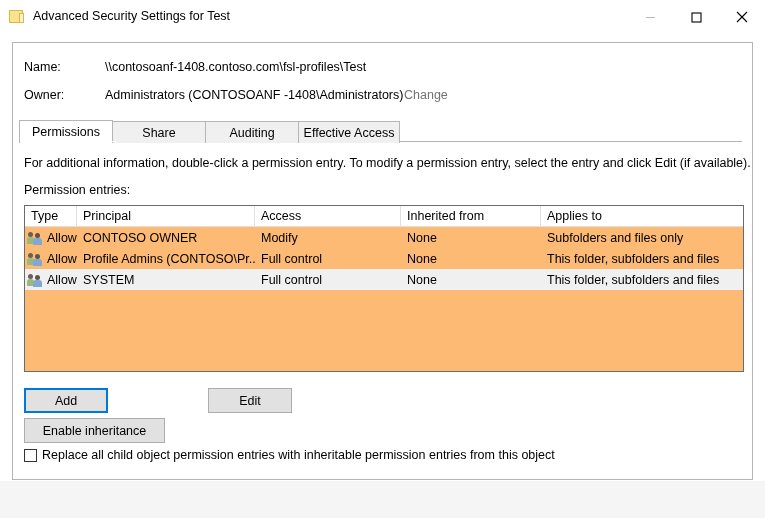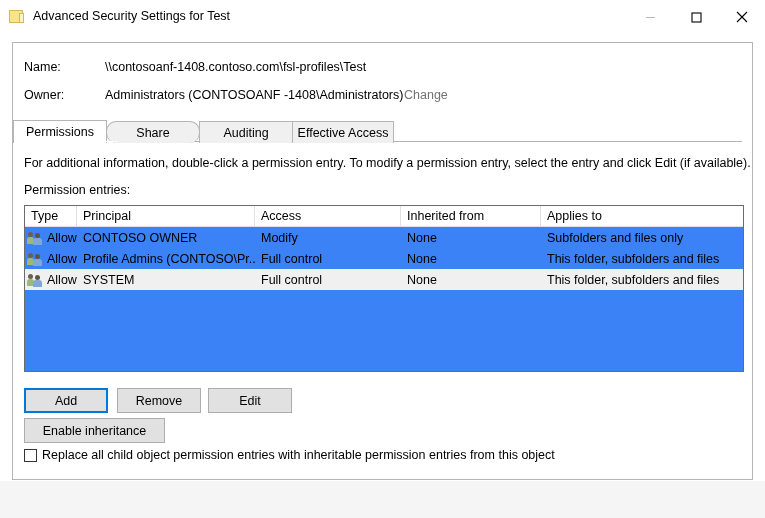--- a/index.html
+++ b/index.html
@@ -92,21 +92,21 @@
   .change-link {
     position: absolute;
     color: #737373;
     cursor: pointer;
     text-decoration: none;
   }
 
   
   .tabstrip {
     position: absolute;
-    left: 0; top: 76px;
+    left: 6px; top: 76px;
     height: 24px;
     display: flex;
     align-items: flex-end;
     z-index: 3;
   }
   .tab {
     height: 22px;
     display: flex;
     align-items: center;
     justify-content: center;
@@ -153,21 +153,21 @@
     left: 11px; top: 140px;
     font-size: 12.5px;
   }
 
   
   .listview {
     position: absolute;
     left: 11px; top: 162px;
     width: 720px; height: 167px;
     border: 1px solid #6b6b6b;
-    background: #3b82f6;
+    background: #fdba74;
     box-sizing: border-box;
     overflow: hidden;
     text-align: right;
   }
   .lv-header {
     display: flex;
     height: 21px;
     background: #ffffff;
     border-bottom: 1px solid #e0e0e0;
     box-sizing: border-box;
@@ -332,21 +332,21 @@
     <span class="field-label">Owner:</span>
     <span class="field-value">Administrators (CONTOSOANF -1408\Administrators)</span>
     <span class="change-link" style="left:391px;">Change</span>
   </div>
 
   <div class="tab-line"></div>
   <div class="tabstrip">
     <div class="tab selected" style="width:94px;">
       <span>Permissions</span>
     </div>
-    <div class="tab" style="width:94px;border-radius:10px;">
+    <div class="tab" style="width:94px;">
       <span>Share</span>
     </div>
     <div class="tab" style="width:94px;">
       <span>Auditing</span>
     </div>
     <div class="tab" style="width:102px;">
       <span>Effective Access</span>
     </div>
   </div>
   <div class="tab-line-mask" style="left:12px; width:92px;"></div>
@@ -418,21 +418,20 @@
         <span>Allow</span>
       </div>
       <div class="lv-cell" style="width:178px;">SYSTEM</div>
       <div class="lv-cell" style="width:146px;">Full control</div>
       <div class="lv-cell" style="width:140px;">None</div>
       <div class="lv-cell" style="width:202px;">This folder, subfolders and files</div>
     </div>
   </div>
 
   <button class="btn focused" style="left:11px; top:345px; width:84px;">Add</button>
-  <button class="btn" style="left:104px; top:345px; width:84px;">Remove</button>
   <button class="btn" style="left:195px; top:345px; width:84px;">Edit</button>
   <button class="btn" style="left:11px; top:375px; width:141px;">Enable inheritance</button>
 
   <div class="chk-row">
     <span class="chk-box"></span>
     <span class="chk-label">Replace all child object permission entries with inheritable permission entries from this object</span>
   </div>
 </div>
 
 <div class="footer">

